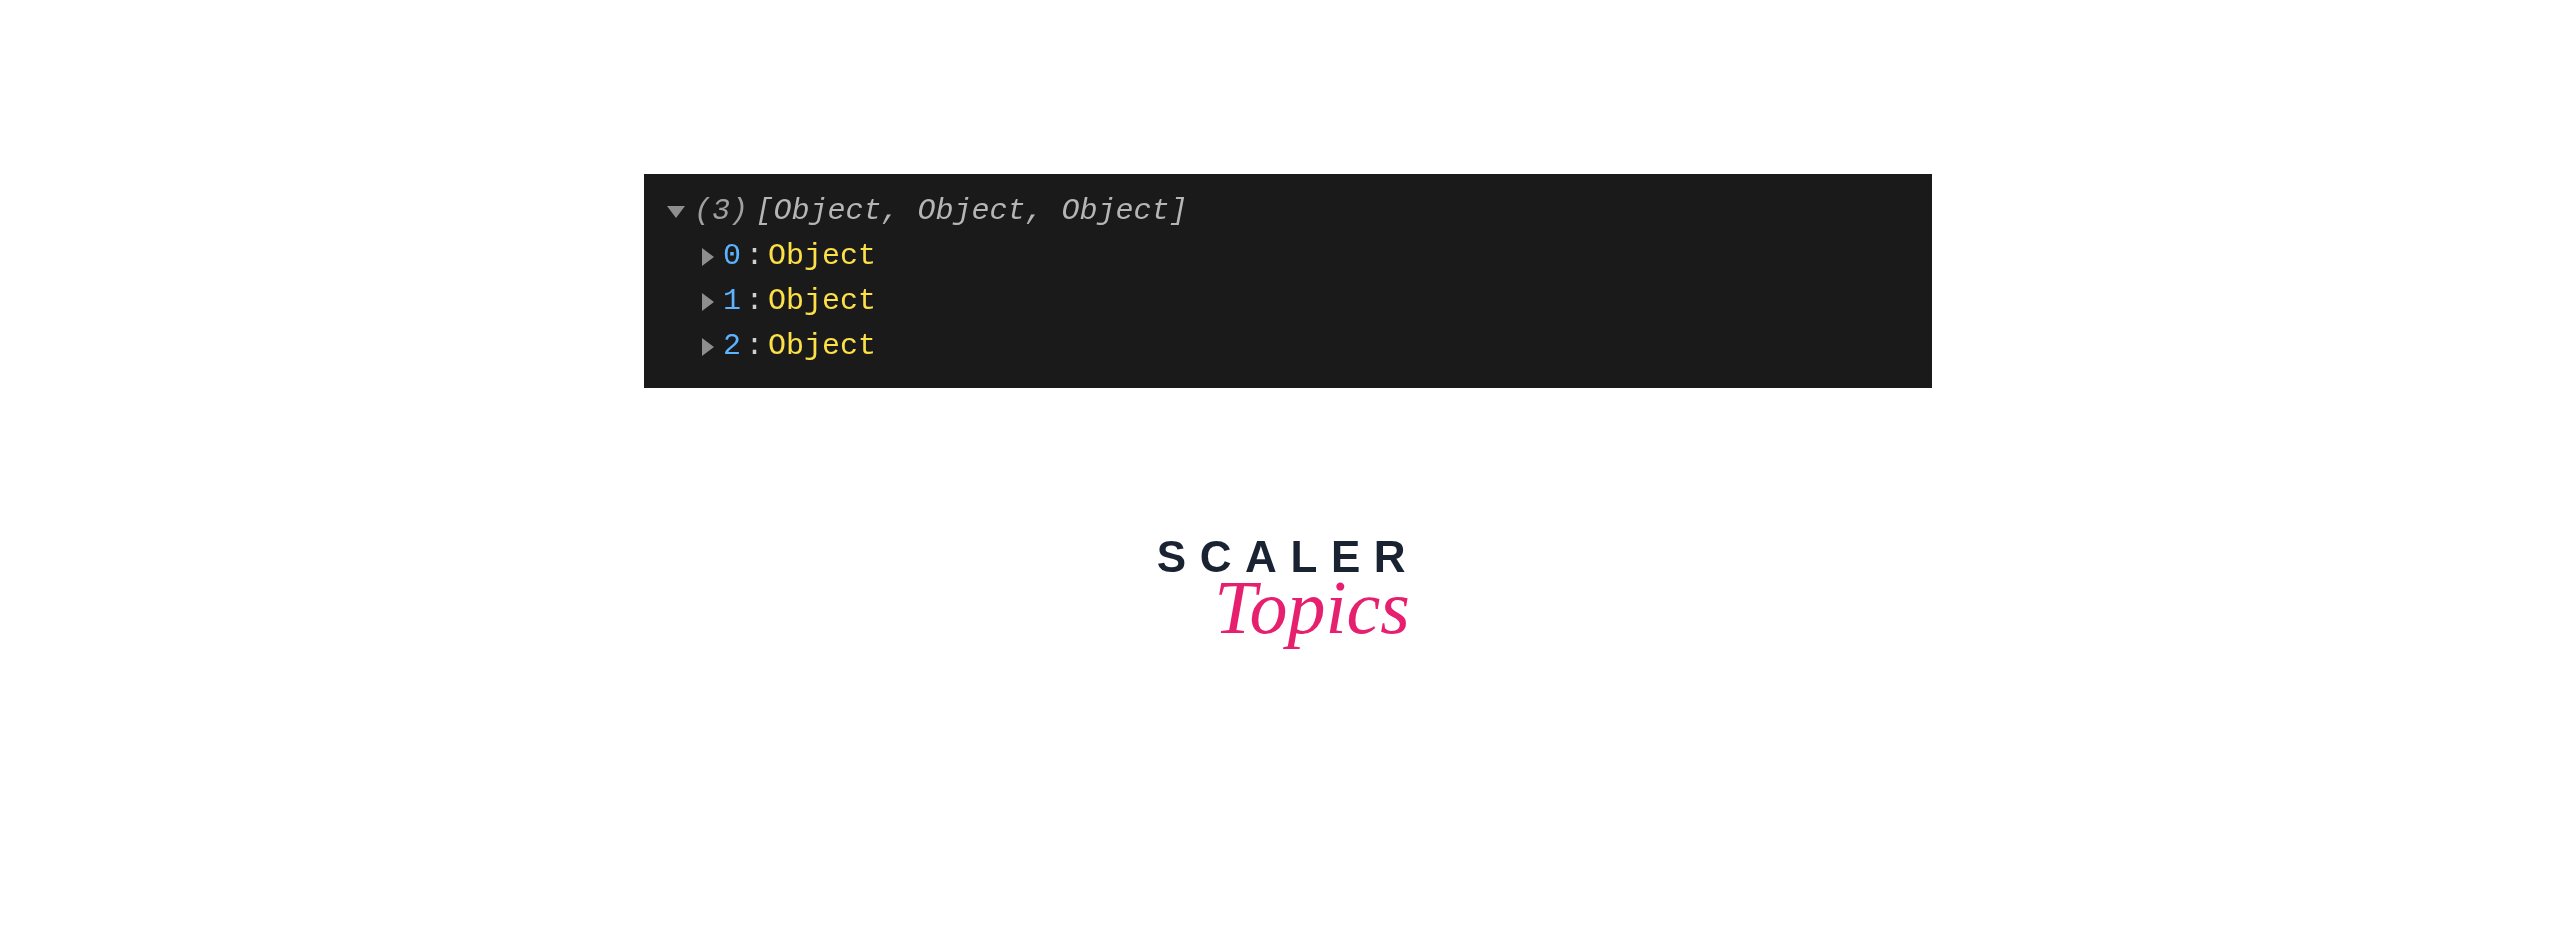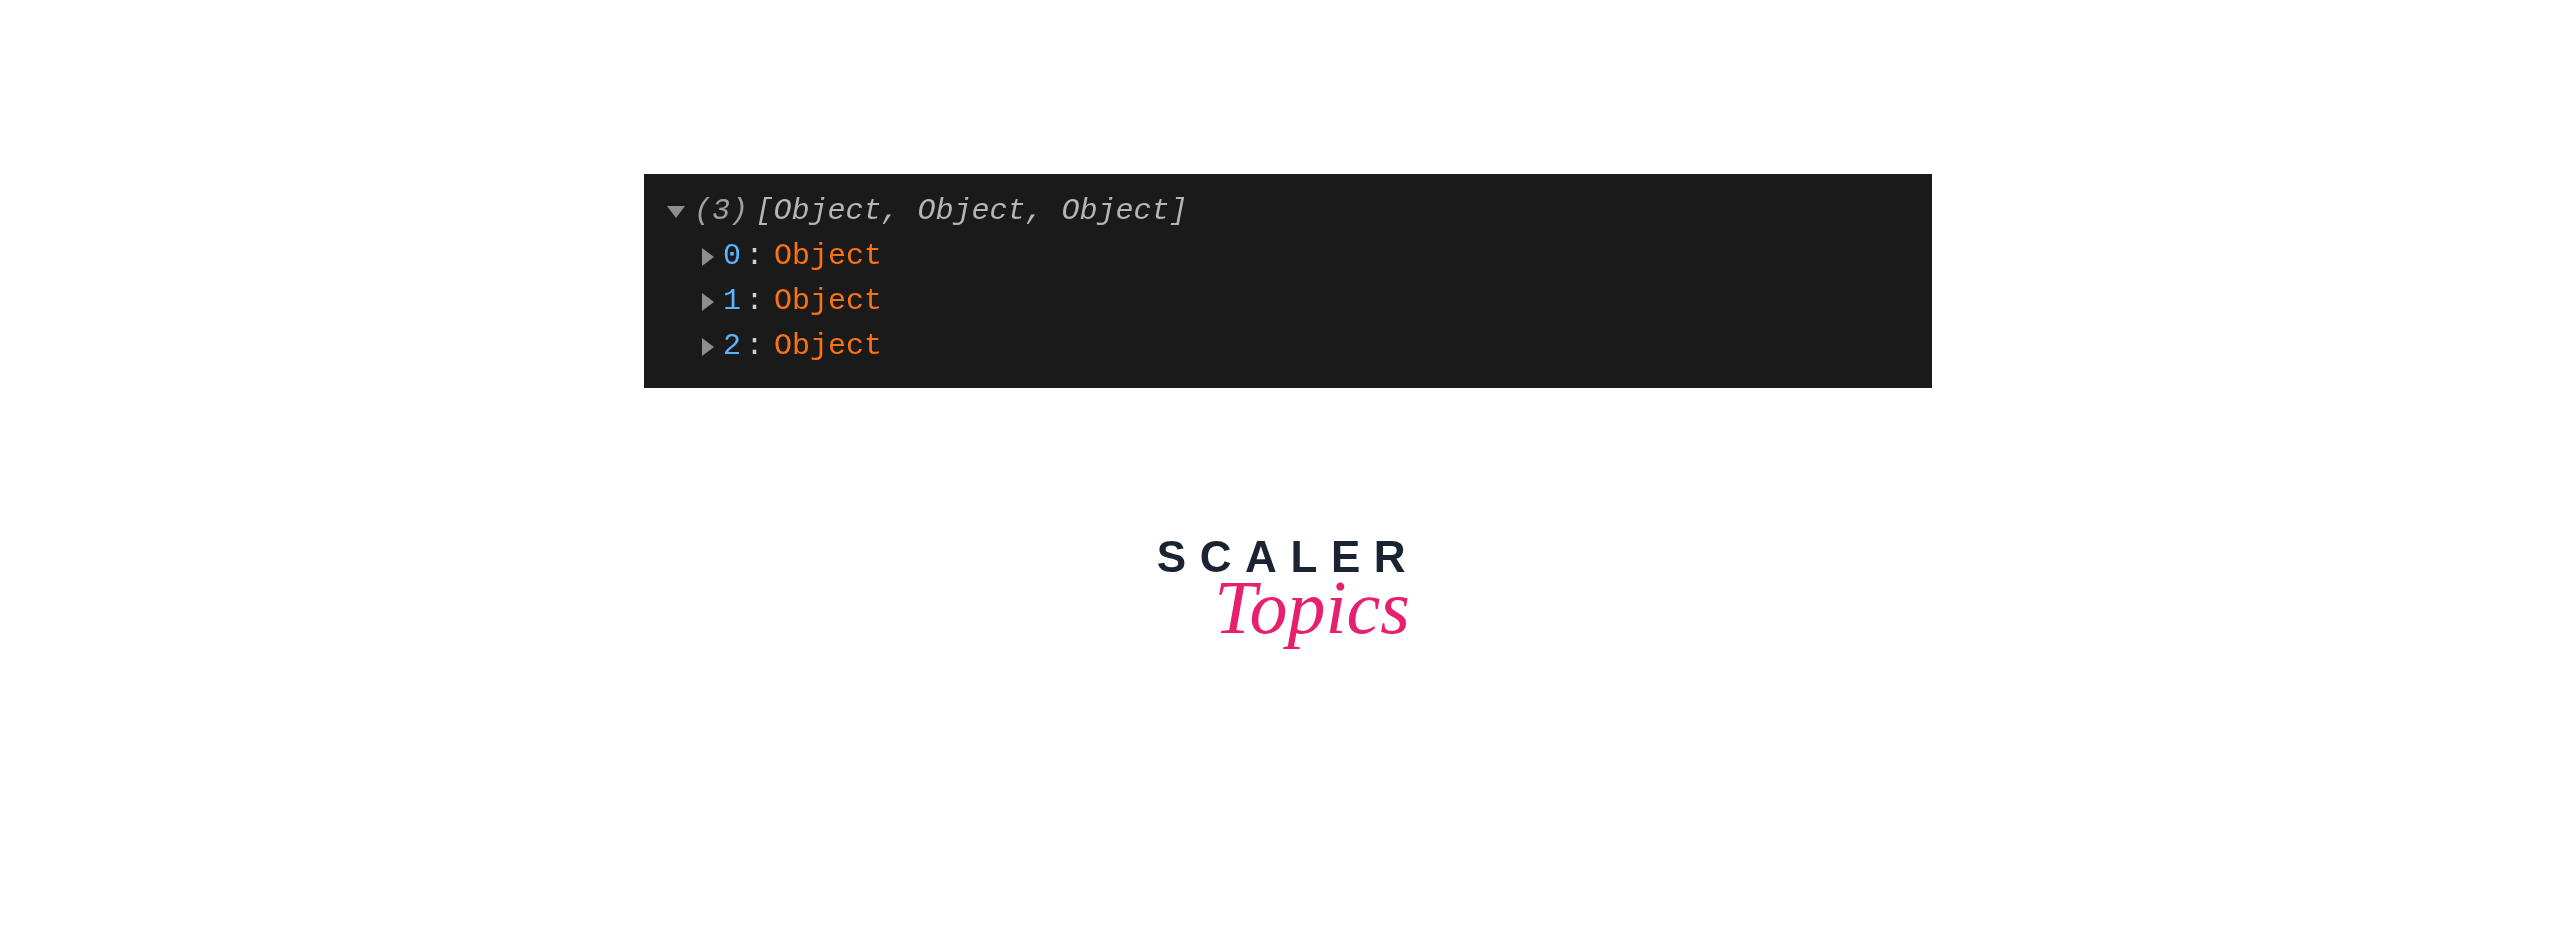--- a/index.html
+++ b/index.html
@@ -70,22 +70,21 @@
     
     .index {
       color: #5cb3ff;
     }
     
     .colon {
       color: #d0d0d0;
     }
     
     .value {
-      color: #f97316;
-      margin-left: 6px;
+      color: #fde047;
     }
     
     .logo-container {
       margin-top: 144px;
       display: flex;
       flex-direction: column;
       align-items: center;
     }
     
     .logo-scaler {

